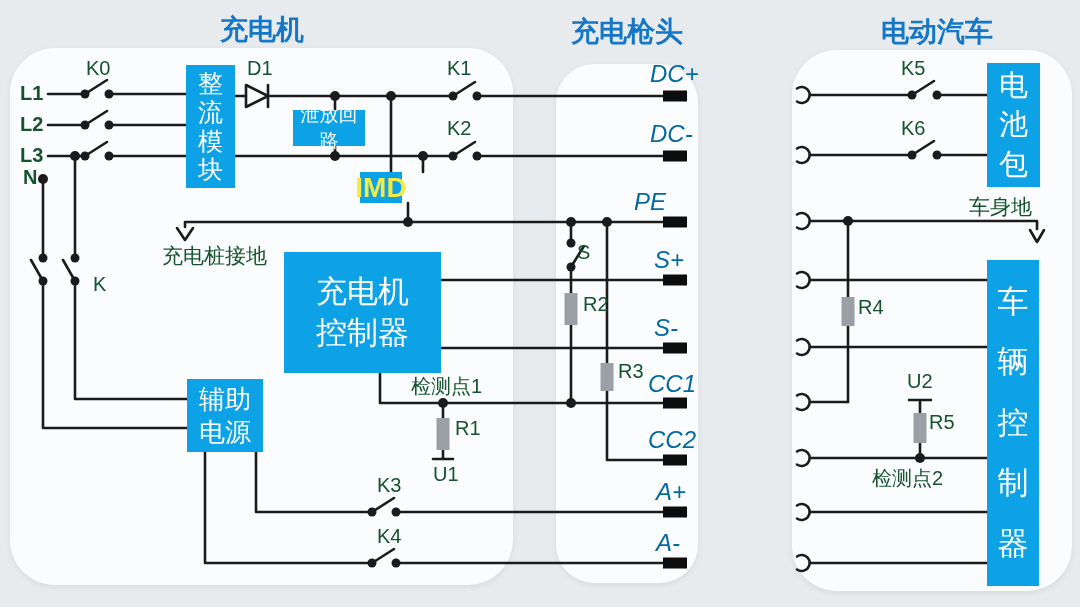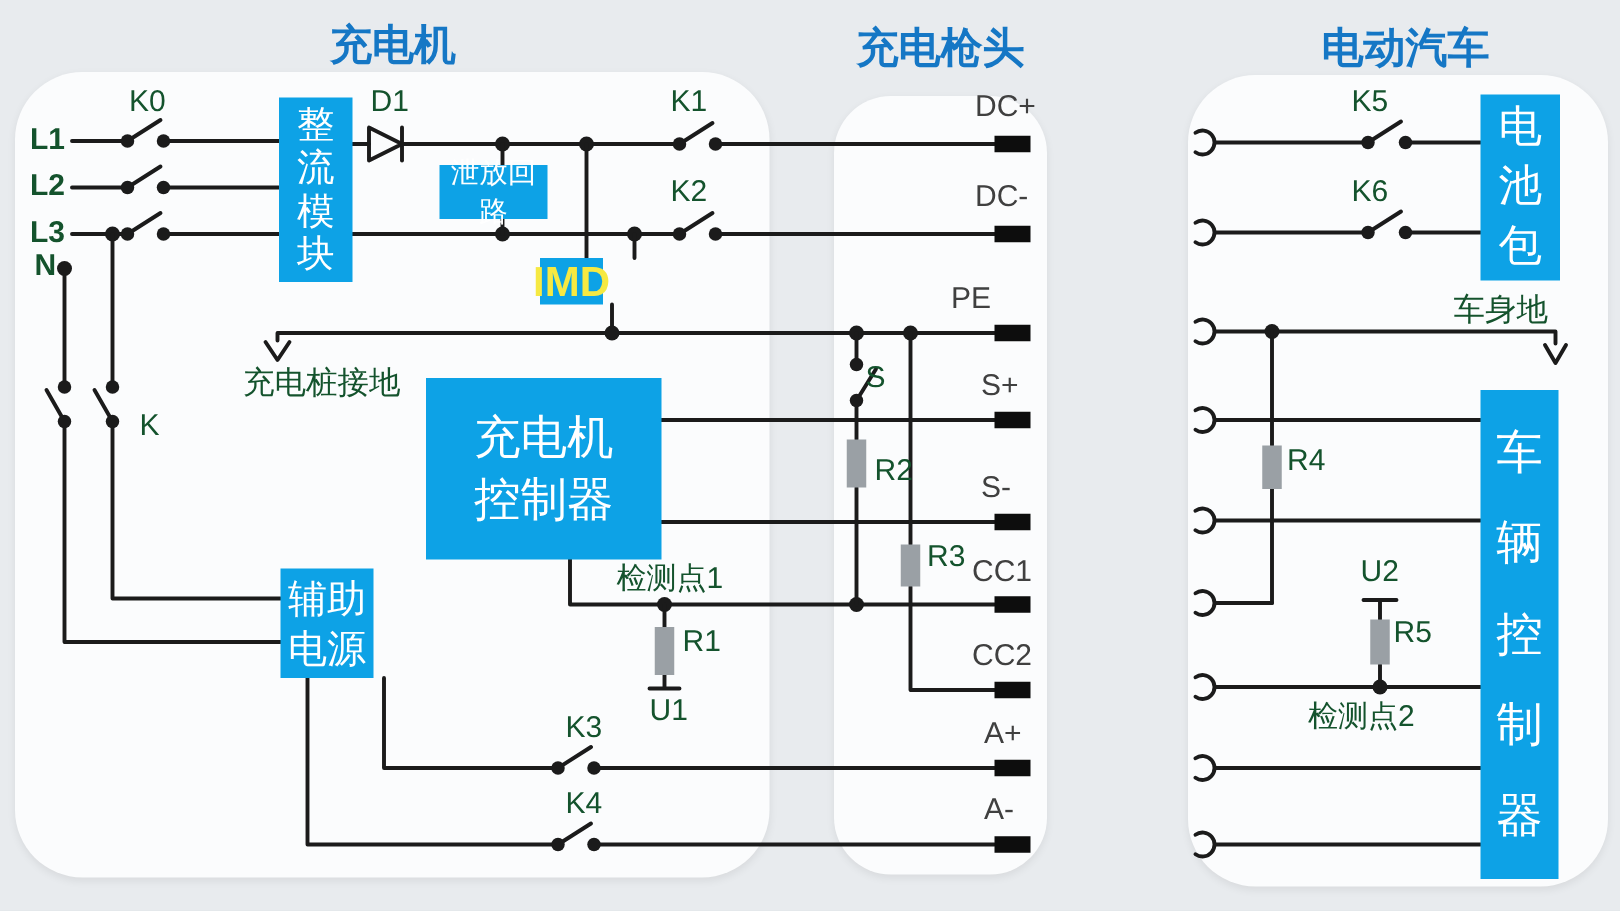--- a/index.html
+++ b/index.html
@@ -12,21 +12,21 @@
   .panel{position:absolute;background:var(--panel);box-shadow:0 2px 6px rgba(0,0,0,.07)}
   .p1{left:10px;top:48px;width:503px;height:537px;border-radius:45px}
   .p2{left:556px;top:64px;width:142px;height:519px;border-radius:38px}
   .p3{left:792px;top:50px;width:280px;height:541px;border-radius:45px}
   svg.wiring{position:absolute;left:0;top:0}
   .w{stroke:var(--wire);stroke-width:2.6;fill:none;stroke-linecap:round;stroke-linejoin:round}
   .dot{fill:var(--wire)}
   .res{fill:var(--res)}
   .term{fill:#0d0d0d}
   .lbl{position:absolute;color:#14532d;font-size:20px;white-space:nowrap;line-height:1.1}
-  .tlbl{position:absolute;color:#404040;font-size:20px;white-space:nowrap}
+  .tlbl{position:absolute;color:#0369a1;font-size:24px;font-style:italic;white-space:nowrap}
   .title{position:absolute;color:var(--title);font-size:28px;font-weight:800;white-space:nowrap}
   .box{position:absolute;background:var(--accent);color:#fff;display:flex;align-items:center;
        justify-content:center;text-align:center;white-space:pre-line}
   .imd{color:var(--imdtext);font-weight:700}
 </style>
 </head>
 <body>
 
 <div class="stage">
 
@@ -189,21 +189,21 @@
   </svg>
 
   <div class="box" style="left:186px;top:65px;width:49px;height:123px;font-size:25px;line-height:1.15">整
 流
 模
 块</div>
   <div class="box" style="left:293px;top:110px;width:72px;height:36px;font-size:19px">泄放回路</div>
   <div class="box imd" style="left:360px;top:172px;width:42px;height:31px;font-size:28px">IMD</div>
   <div class="box" style="left:284px;top:252px;width:157px;height:121px;font-size:31px;line-height:1.3">充电机
 控制器</div>
-  <div class="box" style="left:187px;top:379px;width:62px;height:73px;font-size:26px;line-height:1.25">辅助
+  <div class="box" style="left:187px;top:379px;width:76px;height:73px;font-size:26px;line-height:1.25">辅助
 电源</div>
   <div class="box" style="left:987px;top:63px;width:53px;height:124px;font-size:29px;line-height:1.35">电
 池
 包</div>
   <div class="box" style="left:987px;top:260px;width:52px;height:326px;font-size:31px;line-height:1.95">车
 辆
 控
 制
 器</div>
 
@@ -215,21 +215,21 @@
   <div class="lbl" style="left:93px;top:273px">K</div>
   <div class="lbl" style="left:247px;top:57px">D1</div>
   <div class="lbl" style="left:447px;top:57px">K1</div>
   <div class="lbl" style="left:447px;top:117px">K2</div>
   <div class="lbl" style="left:377px;top:474px">K3</div>
   <div class="lbl" style="left:377px;top:525px">K4</div>
   <div class="lbl" style="left:901px;top:57px">K5</div>
   <div class="lbl" style="left:901px;top:117px">K6</div>
   <div class="lbl" style="left:577px;top:241px">S</div>
   <div class="lbl" style="left:455px;top:417px">R1</div>
-  <div class="lbl" style="left:583px;top:303px">R2</div>
+  <div class="lbl" style="left:583px;top:293px">R2</div>
   <div class="lbl" style="left:618px;top:360px">R3</div>
   <div class="lbl" style="left:858px;top:296px">R4</div>
   <div class="lbl" style="left:929px;top:411px">R5</div>
   <div class="lbl" style="left:433px;top:463px">U1</div>
   <div class="lbl" style="left:907px;top:370px">U2</div>
   <div class="lbl" style="left:162px;top:244px;font-size:21px">充电桩接地</div>
   <div class="lbl" style="left:969px;top:195px;font-size:21px">车身地</div>
   <div class="lbl" style="left:411px;top:375px">检测点1</div>
   <div class="lbl" style="left:872px;top:467px">检测点2</div>
 

